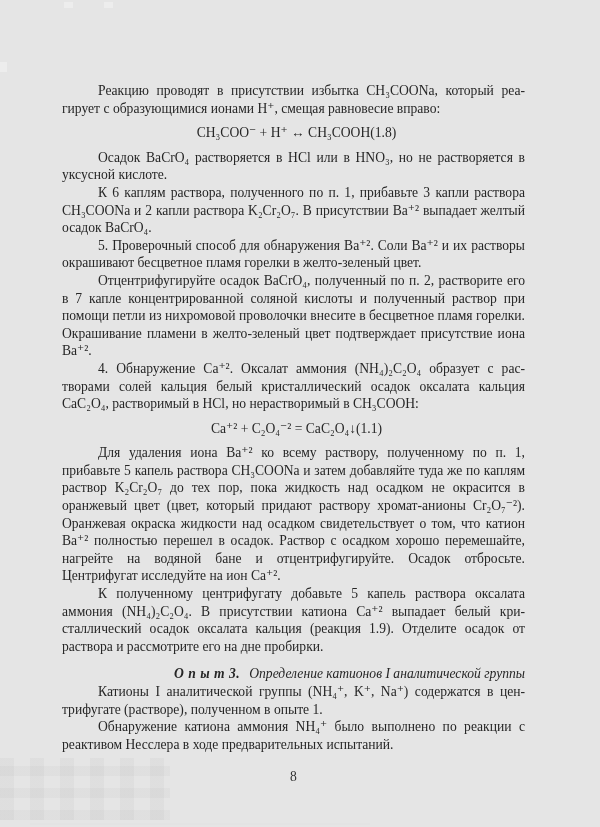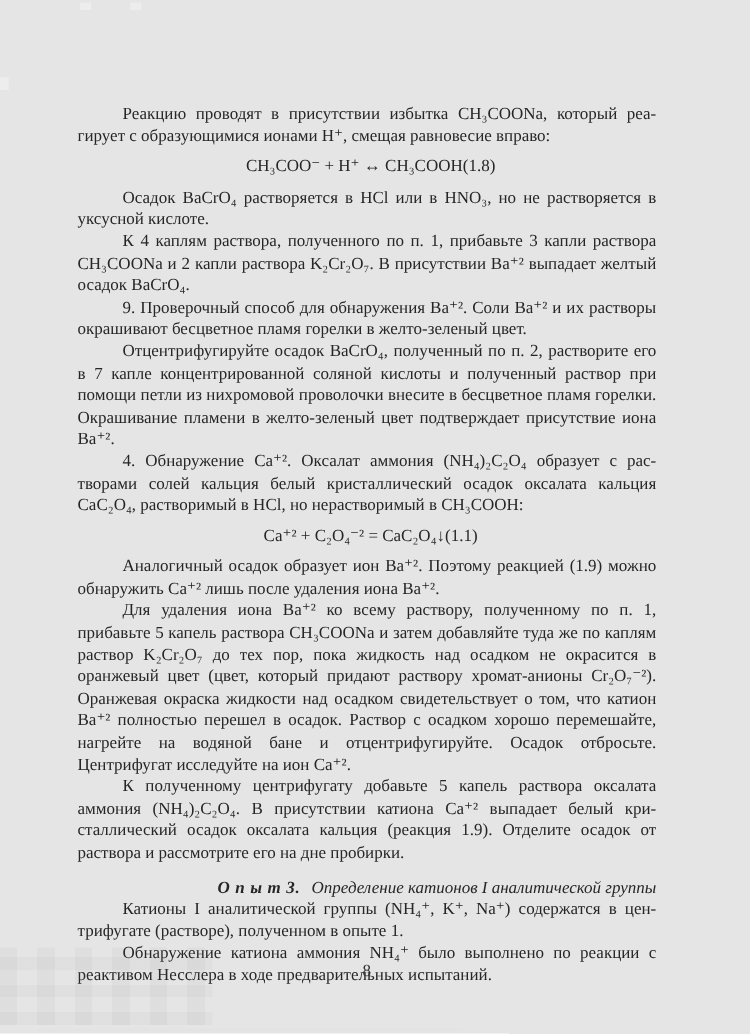--- a/index.html
+++ b/index.html
@@ -92,31 +92,30 @@
   <main class="text-block">
 
     <p class="para">Реакцию проводят в присутствии избытка CH₃COONa, который реа­гирует с образующимися ионами H⁺, смещая равновесие вправо:</p>
 
     <div class="equation">
       <span class="eq-formula">CH₃COO⁻ + H⁺ ↔ CH₃COOH</span>
       <span class="eq-number">(1.8)</span>
     </div>
 
     <p class="para">Осадок BaCrO₄ растворяется в HCl или в HNO₃, но не растворяется в уксусной кислоте.</p>
-    <p class="para">К 4 каплям раствора, полученного по п. 1, прибавьте 3 капли раство­ра CH₃COONa и 2 капли раствора K₂Cr₂O₇. В присутствии Ba⁺² выпадает желтый осадок BaCrO₄.</p>
-    <p class="para">9. Проверочный способ для обнаружения Ba⁺². Соли Ba⁺² и их рас­творы окрашивают бесцветное пламя горелки в желто-зеленый цвет.</p>
+    <p class="para">К 6 каплям раствора, полученного по п. 1, прибавьте 3 капли раство­ра CH₃COONa и 2 капли раствора K₂Cr₂O₇. В присутствии Ba⁺² выпадает желтый осадок BaCrO₄.</p>
+    <p class="para">5. Проверочный способ для обнаружения Ba⁺². Соли Ba⁺² и их рас­творы окрашивают бесцветное пламя горелки в желто-зеленый цвет.</p>
     <p class="para">Отцентрифугируйте осадок BaCrO₄, полученный по п. 2, растворите его в 7 капле концентрированной соляной кислоты и полученный раствор при помощи петли из нихромовой проволочки внесите в бесцветное пламя горелки. Окрашивание пламени в желто-зеленый цвет подтверждает при­сутствие иона Ba⁺².</p>
     <p class="para">4. Обнаружение Ca⁺². Оксалат аммония (NH₄)₂C₂O₄ образует с рас­творами солей кальция белый кристаллический осадок оксалата кальция CaC₂O₄, растворимый в HCl, но нерастворимый в CH₃COOH:</p>
 
     <div class="equation">
       <span class="eq-formula">Ca⁺² + C₂O₄⁻² = CaC₂O₄↓</span>
       <span class="eq-number">(1.1)</span>
     </div>
 
-    <p class="para">Аналогичный осадок образует ион Ba⁺². Поэтому реакцией (1.9) можно обнаружить Ca⁺² лишь после удаления иона Ba⁺².</p>
     <p class="para">Для удаления иона Ba⁺² ко всему раствору, полученному по п. 1, прибавьте 5 капель раствора CH₃COONa и затем добавляйте туда же по каплям раствор K₂Cr₂O₇ до тех пор, пока жидкость над осадком не окра­сится в оранжевый цвет (цвет, который придают раствору хромат-анионы Cr₂O₇⁻²). Оранжевая окраска жидкости над осадком свидетельствует о том, что катион Ba⁺² полностью перешел в осадок. Раствор с осадком хорошо перемешайте, нагрейте на водяной бане и отцентрифугируйте. Осадок от­бросьте. Центрифугат исследуйте на ион Ca⁺².</p>
     <p class="para">К полученному центрифугату добавьте 5 капель раствора оксалата аммония (NH₄)₂C₂O₄. В присутствии катиона Ca⁺² выпадает белый кри­сталлический осадок оксалата кальция (реакция 1.9). Отделите осадок от раствора и рассмотрите его на дне пробирки.</p>
 
     <p class="heading">
       <span class="h-label">О п ы т  3.</span><span class="h-title">Определение катионов I аналитической группы</span>
     </p>
 
     <p class="para">Катионы I аналитической группы (NH₄⁺, K⁺, Na⁺) содержатся в цен­трифугате (растворе), полученном в опыте 1.</p>
     <p class="para">Обнаружение катиона аммония NH₄⁺ было выполнено по реакции с реактивом Несслера в ходе предварительных испытаний.</p>
 

